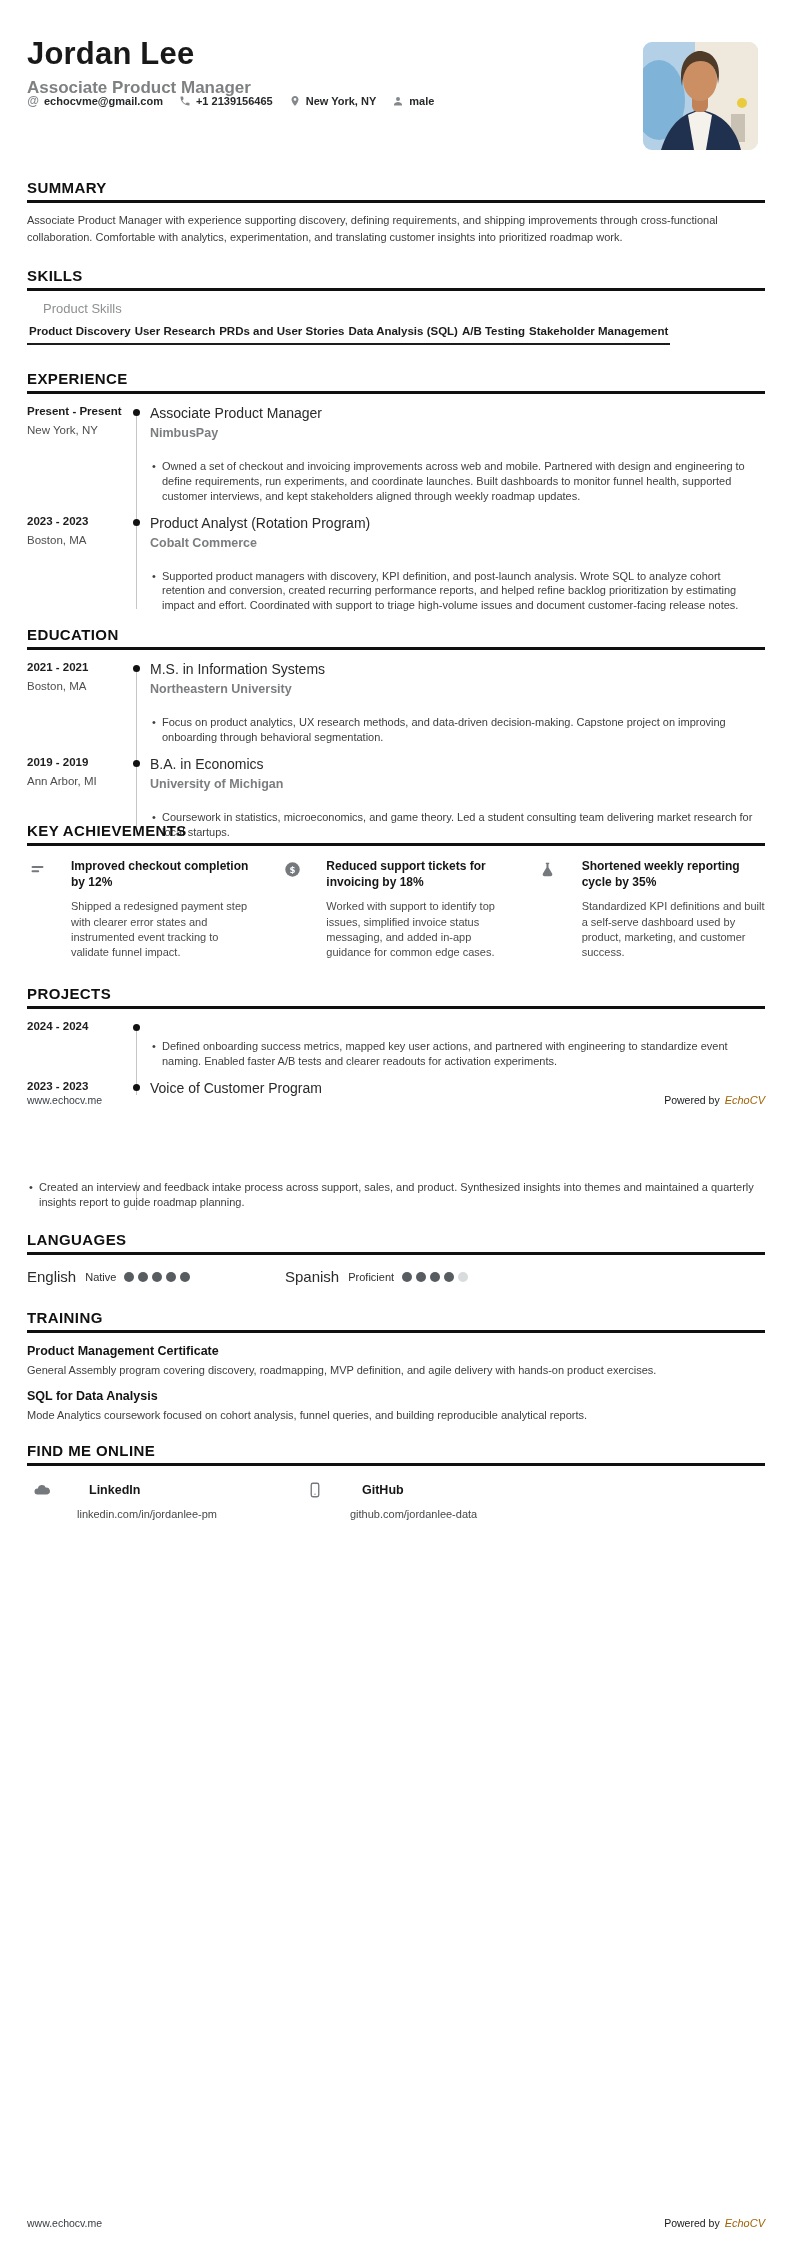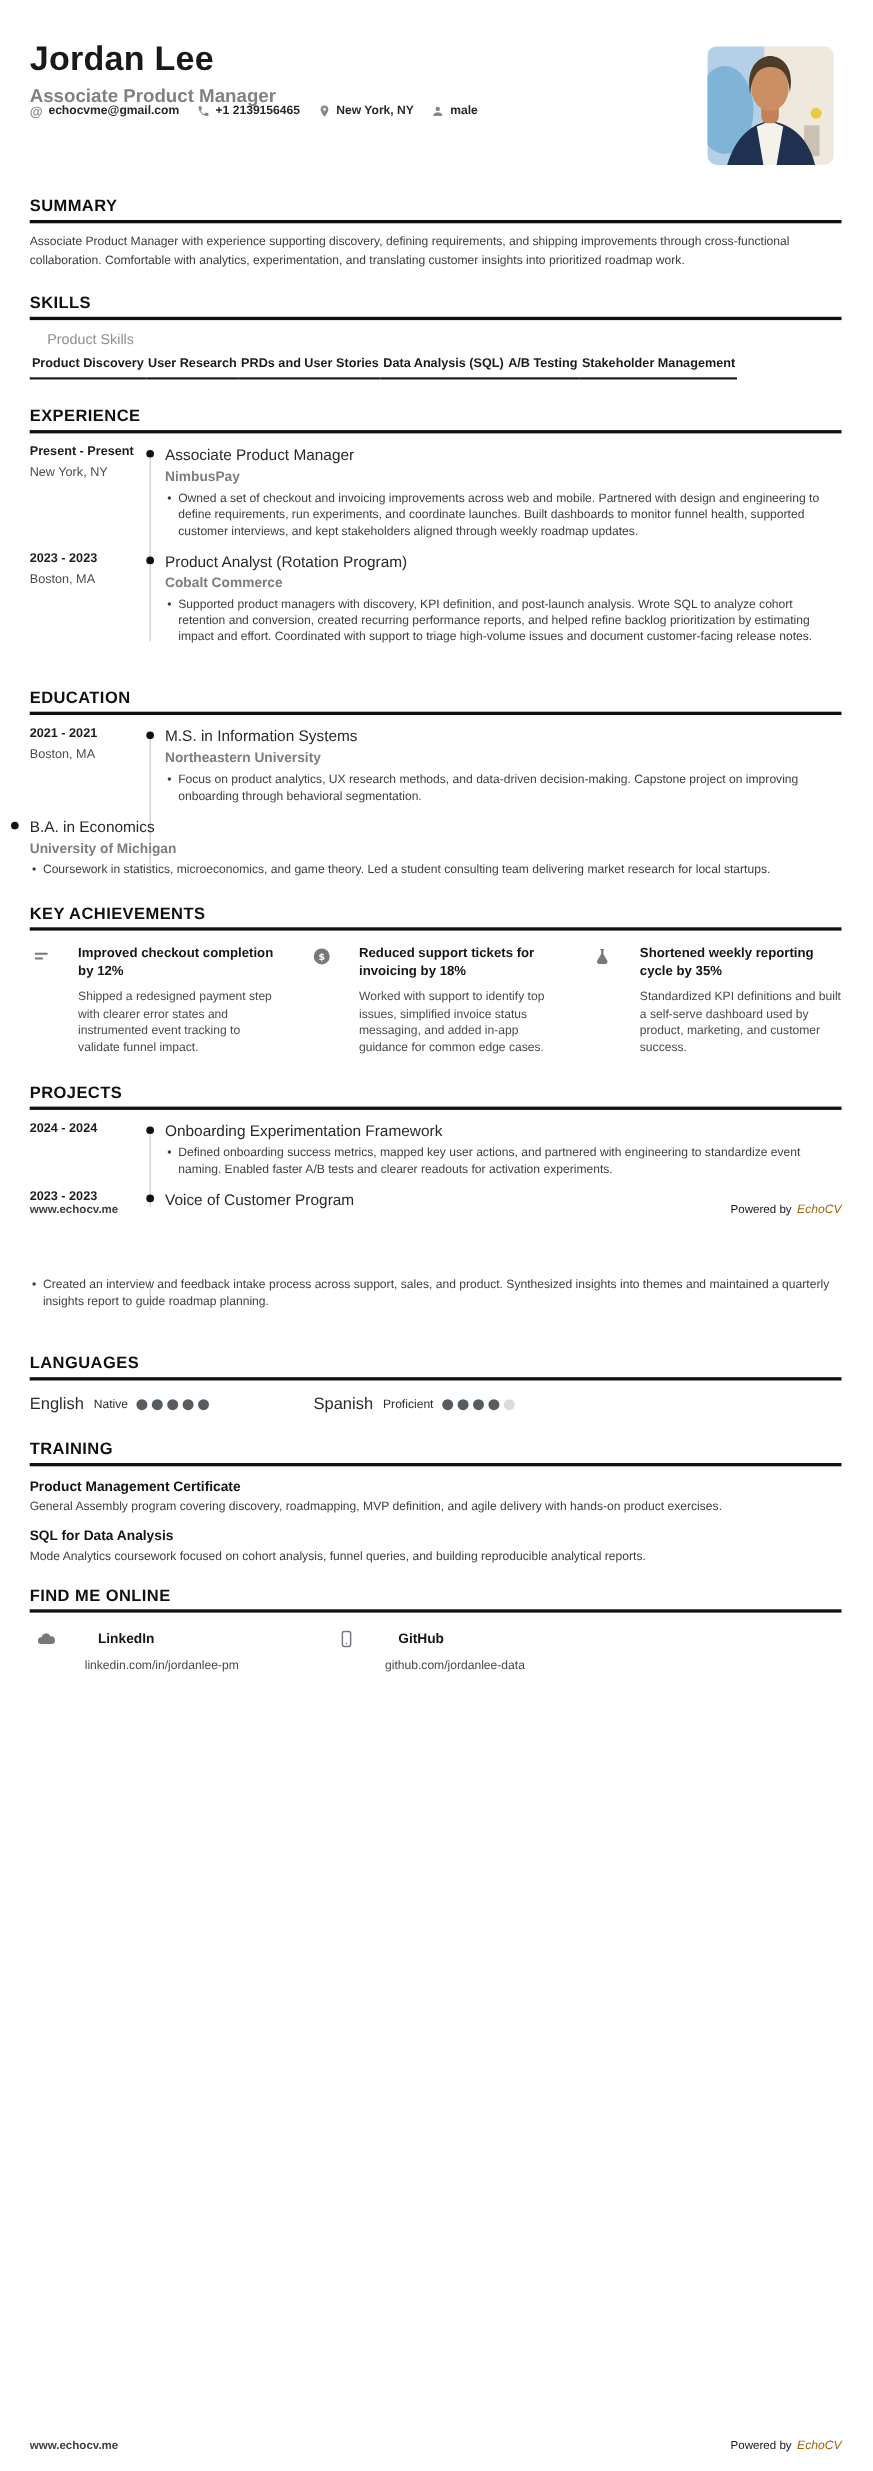--- a/index.html
+++ b/index.html
@@ -37,21 +37,21 @@
   .tl-line{position:absolute;left:109px;top:8px;bottom:6px;width:1px;background:#c6c6c6;}
   .tl-entry{display:flex;margin-bottom:9px;}
   .tl-left{width:123px;flex:none;padding-right:8px;box-sizing:border-box;}
   .tl-date{font-size:11.5px;font-weight:700;color:#1d1d1d;margin-bottom:7px;}
   .tl-loc{font-size:11.5px;color:#4e4e4e;}
   .tl-right{flex:1;position:relative;}
   .tl-right::before{content:'';position:absolute;left:-17px;top:4px;width:7px;height:7px;border-radius:50%;background:#121212;}
   .tl-role{font-size:14px;font-weight:400;color:#2a2a2a;margin:0 0 5px;}
   .tl-company{font-size:12.5px;font-weight:700;color:#7b7d7f;margin:0 0 6px;}
   ul.tl-bullets{list-style:none;margin:0;padding:0;}
-  .tl-bullets li{font-size:11px;color:#3e3e3e;line-height:1.35;padding-left:12px;position:relative;margin-bottom:2px;}
+  .tl-bullets li{font-size:11px;color:#3e3e3e;line-height:1.35;padding-left:12px;position:relative;margin-bottom:2px;margin-top:19px;}
   .tl-bullets li::before{content:'\2022';position:absolute;left:2px;color:#3e3e3e;}
 
   
   .ach-grid{display:grid;grid-template-columns:1fr 1fr 1fr;column-gap:28px;margin-top:13px;}
   .ach-item{display:flex;gap:24px;align-items:flex-start;}
   .ach-icon{flex:none;width:20px;padding-top:2px;display:flex;justify-content:center;}
   .ach-icon svg{width:17px;height:17px;fill:#75797d;}
   .ach-title{font-size:12px;font-weight:700;color:#151515;line-height:1.3;margin:0 0 9px;}
   .ach-text{font-size:11px;color:#4a4a4a;line-height:1.4;}
 
@@ -71,21 +71,21 @@
   
   .online-grid{display:grid;grid-template-columns:273px 1fr;margin-top:15px;}
   .online-item{display:grid;grid-template-columns:30px 1fr;column-gap:20px;row-gap:9px;align-items:center;}
   .ol-icon{display:flex;justify-content:center;}
   .ol-icon svg{width:18px;height:18px;}
   .online-label{font-size:12.5px;font-weight:700;color:#161616;margin-left:12px;}
   .online-url{grid-column:2;font-size:11px;color:#46484a;}
 
   
   .page-footer{position:absolute;left:27px;right:29px;top:1094px;display:flex;justify-content:space-between;align-items:baseline;}
-  .footer-site{font-size:10.5px;color:#3b4046;text-decoration:none;font-weight:bold;}
+  .footer-site{font-size:10.5px;color:#3b4046;text-decoration:none;}
   .footer-right{display:flex;align-items:flex-start;}
   .footer-powered{font-size:10.5px;color:#16181a;}
   .footer-brand{font-size:11px;color:#a16207;margin-left:5px;font-style:italic;}
 
   
   .cont-wrap{position:relative;}
   .cont-line{position:absolute;left:109px;top:2px;bottom:0;width:1px;background:#c6c6c6;}
   .cont-bullets{margin-left:123px;}
 </style>
 </head>
@@ -208,20 +208,24 @@
         </div>
         <div class="tl-right">
           <div class="tl-role">M.S. in Information Systems</div>
           <div class="tl-company">Northeastern University</div>
           <ul class="tl-bullets">
               <li>Focus on product analytics, UX research methods, and data-driven decision-making. Capstone project on improving onboarding through behavioral segmentation.</li>
             </ul>
         </div>
       </div>
       <div class="tl-entry">
+        <div class="tl-left">
+          <div class="tl-date">2019 - 2019</div>
+          <div class="tl-loc">Ann Arbor, MI</div>
+        </div>
         <div class="tl-right">
           <div class="tl-role">B.A. in Economics</div>
           <div class="tl-company">University of Michigan</div>
           <ul class="tl-bullets">
               <li>Coursework in statistics, microeconomics, and game theory. Led a student consulting team delivering market research for local startups.</li>
             </ul>
         </div>
       </div>
     </div>
   </div>
@@ -271,21 +275,20 @@
   <div class="section" style="top:985px">
     <h2 class="sec">PROJECTS</h2>
     <div class="sec-rule"></div>
     <div class="tl-wrap">
       <div class="tl-line"></div>
       <div class="tl-entry">
         <div class="tl-left">
           <div class="tl-date">2024 - 2024</div>
         </div>
         <div class="tl-right">
-          <div class="tl-role">Onboarding Experimentation Framework</div>
           <ul class="tl-bullets">
               <li>Defined onboarding success metrics, mapped key user actions, and partnered with engineering to standardize event naming. Enabled faster A/B tests and clearer readouts for activation experiments.</li>
             </ul>
         </div>
       </div>
       <div class="tl-entry">
         <div class="tl-left">
           <div class="tl-date">2023 - 2023</div>
         </div>
         <div class="tl-right">

